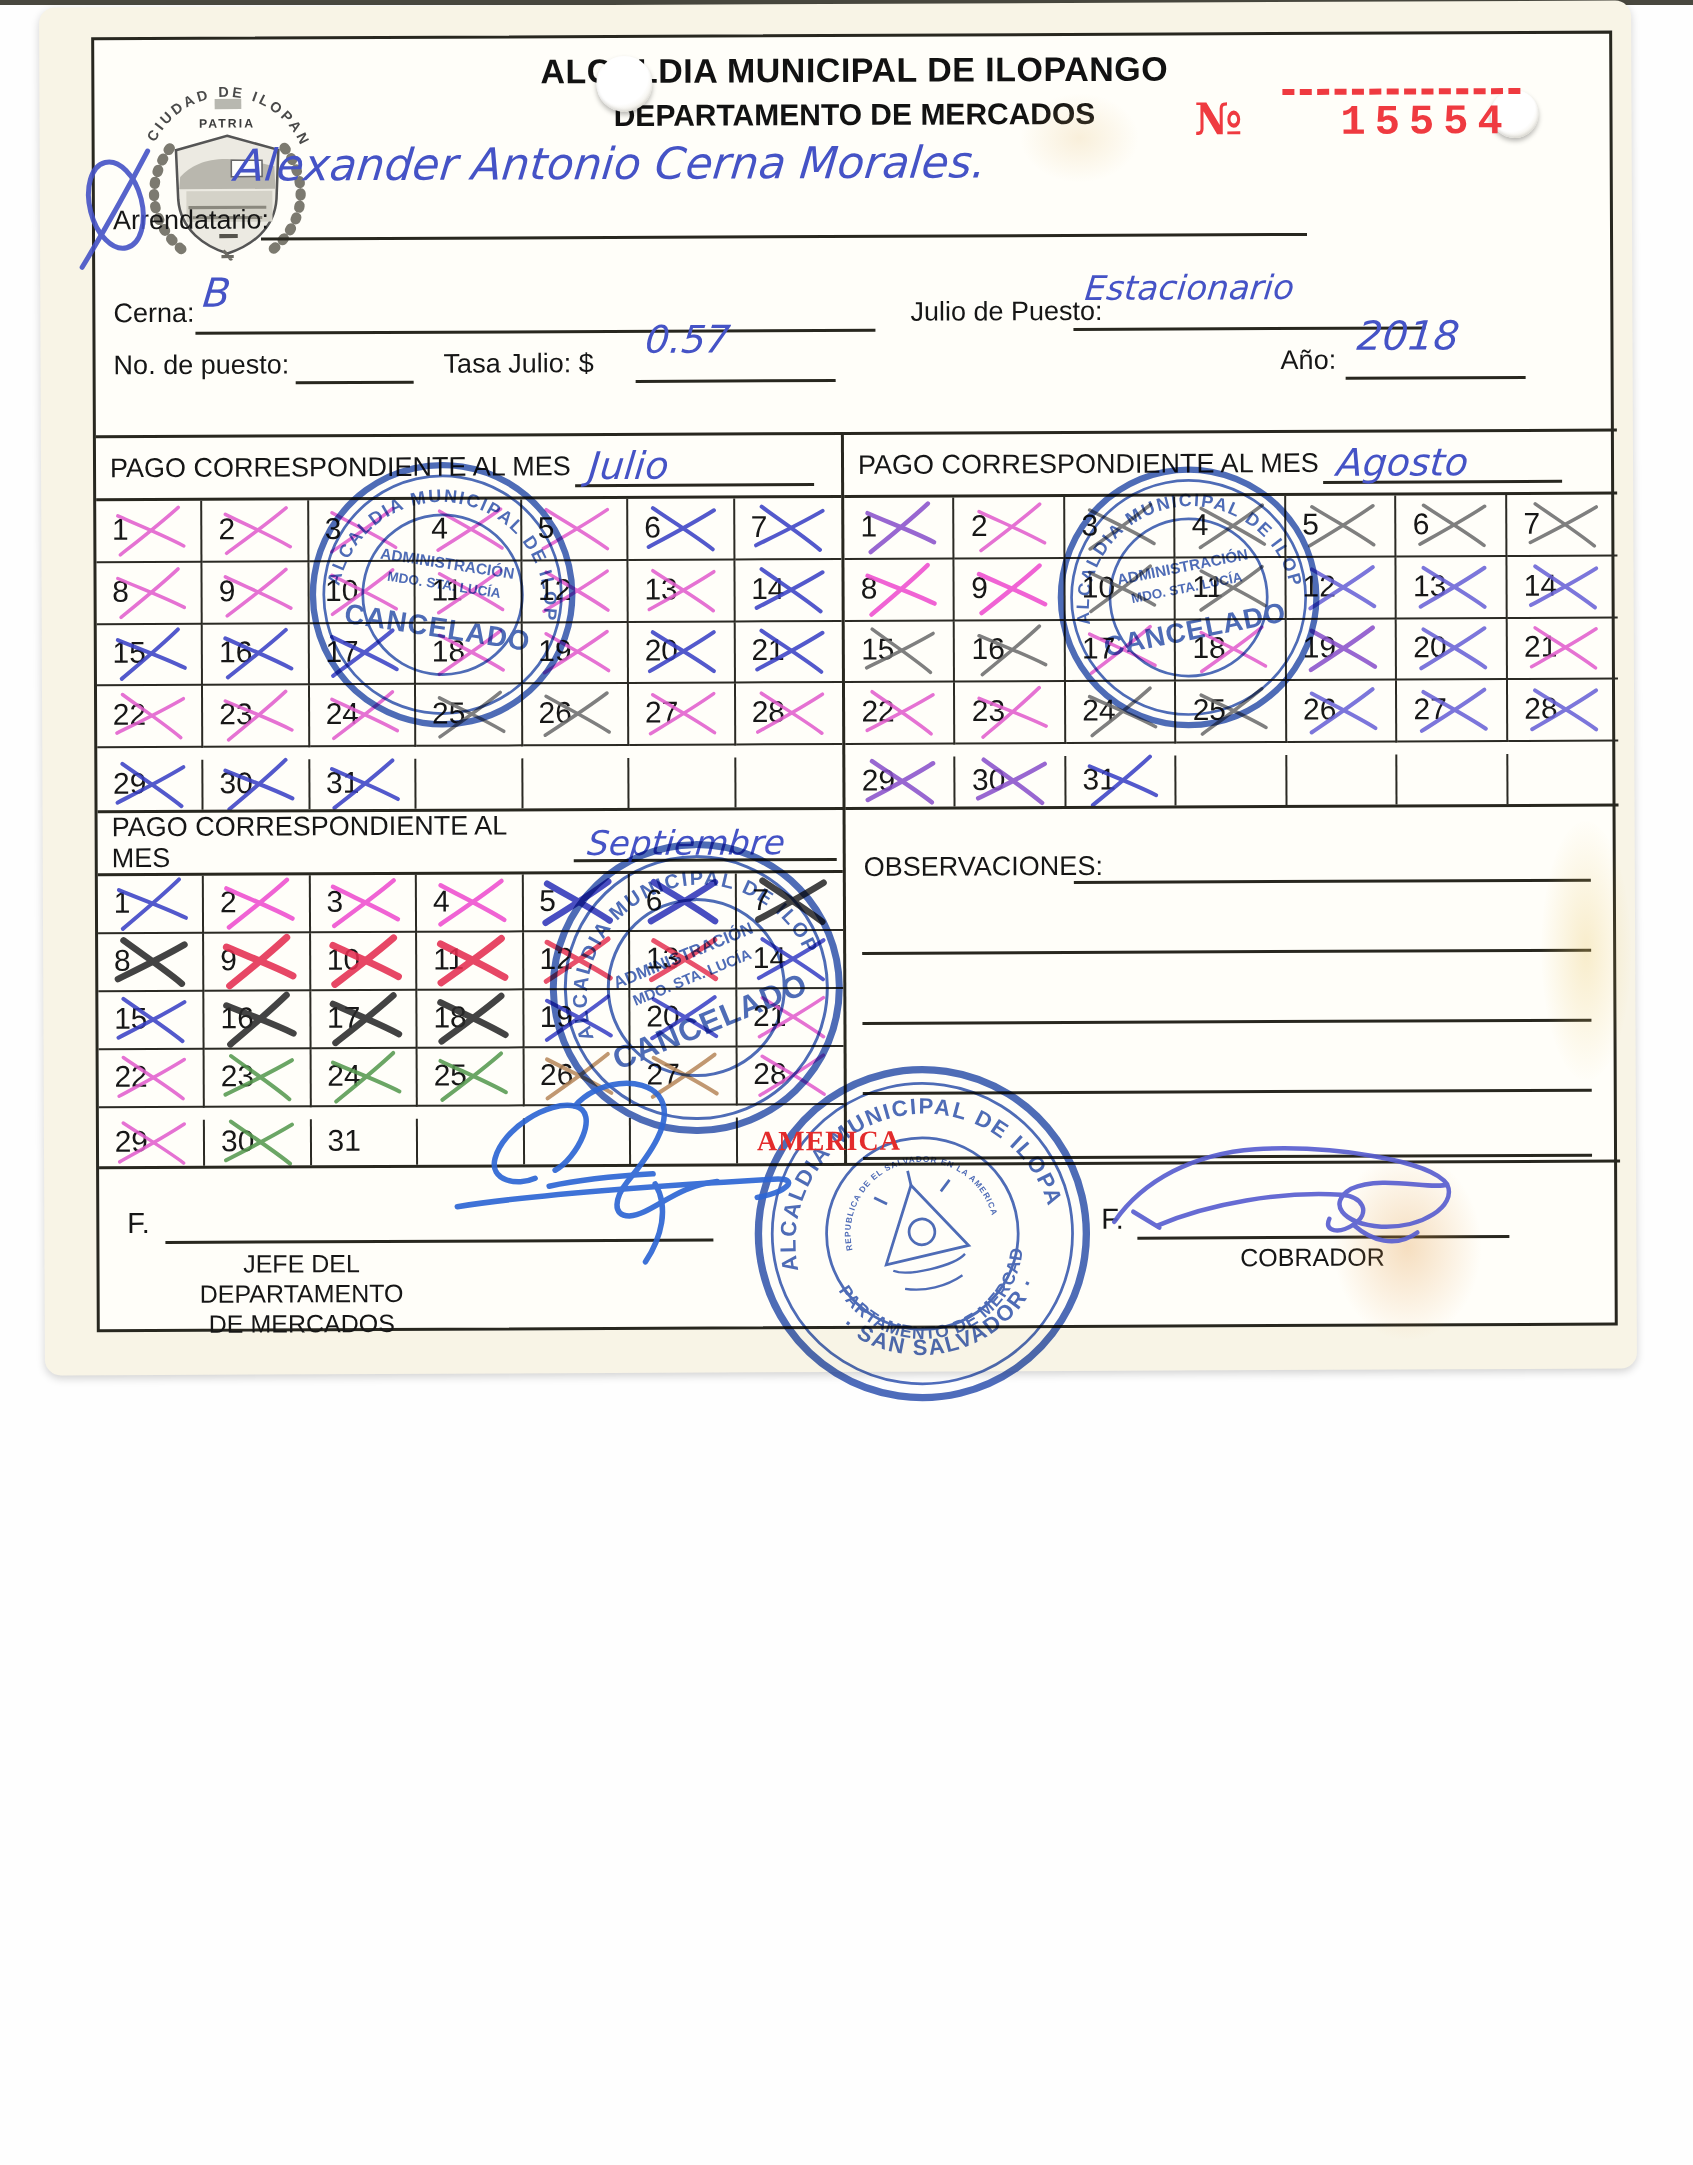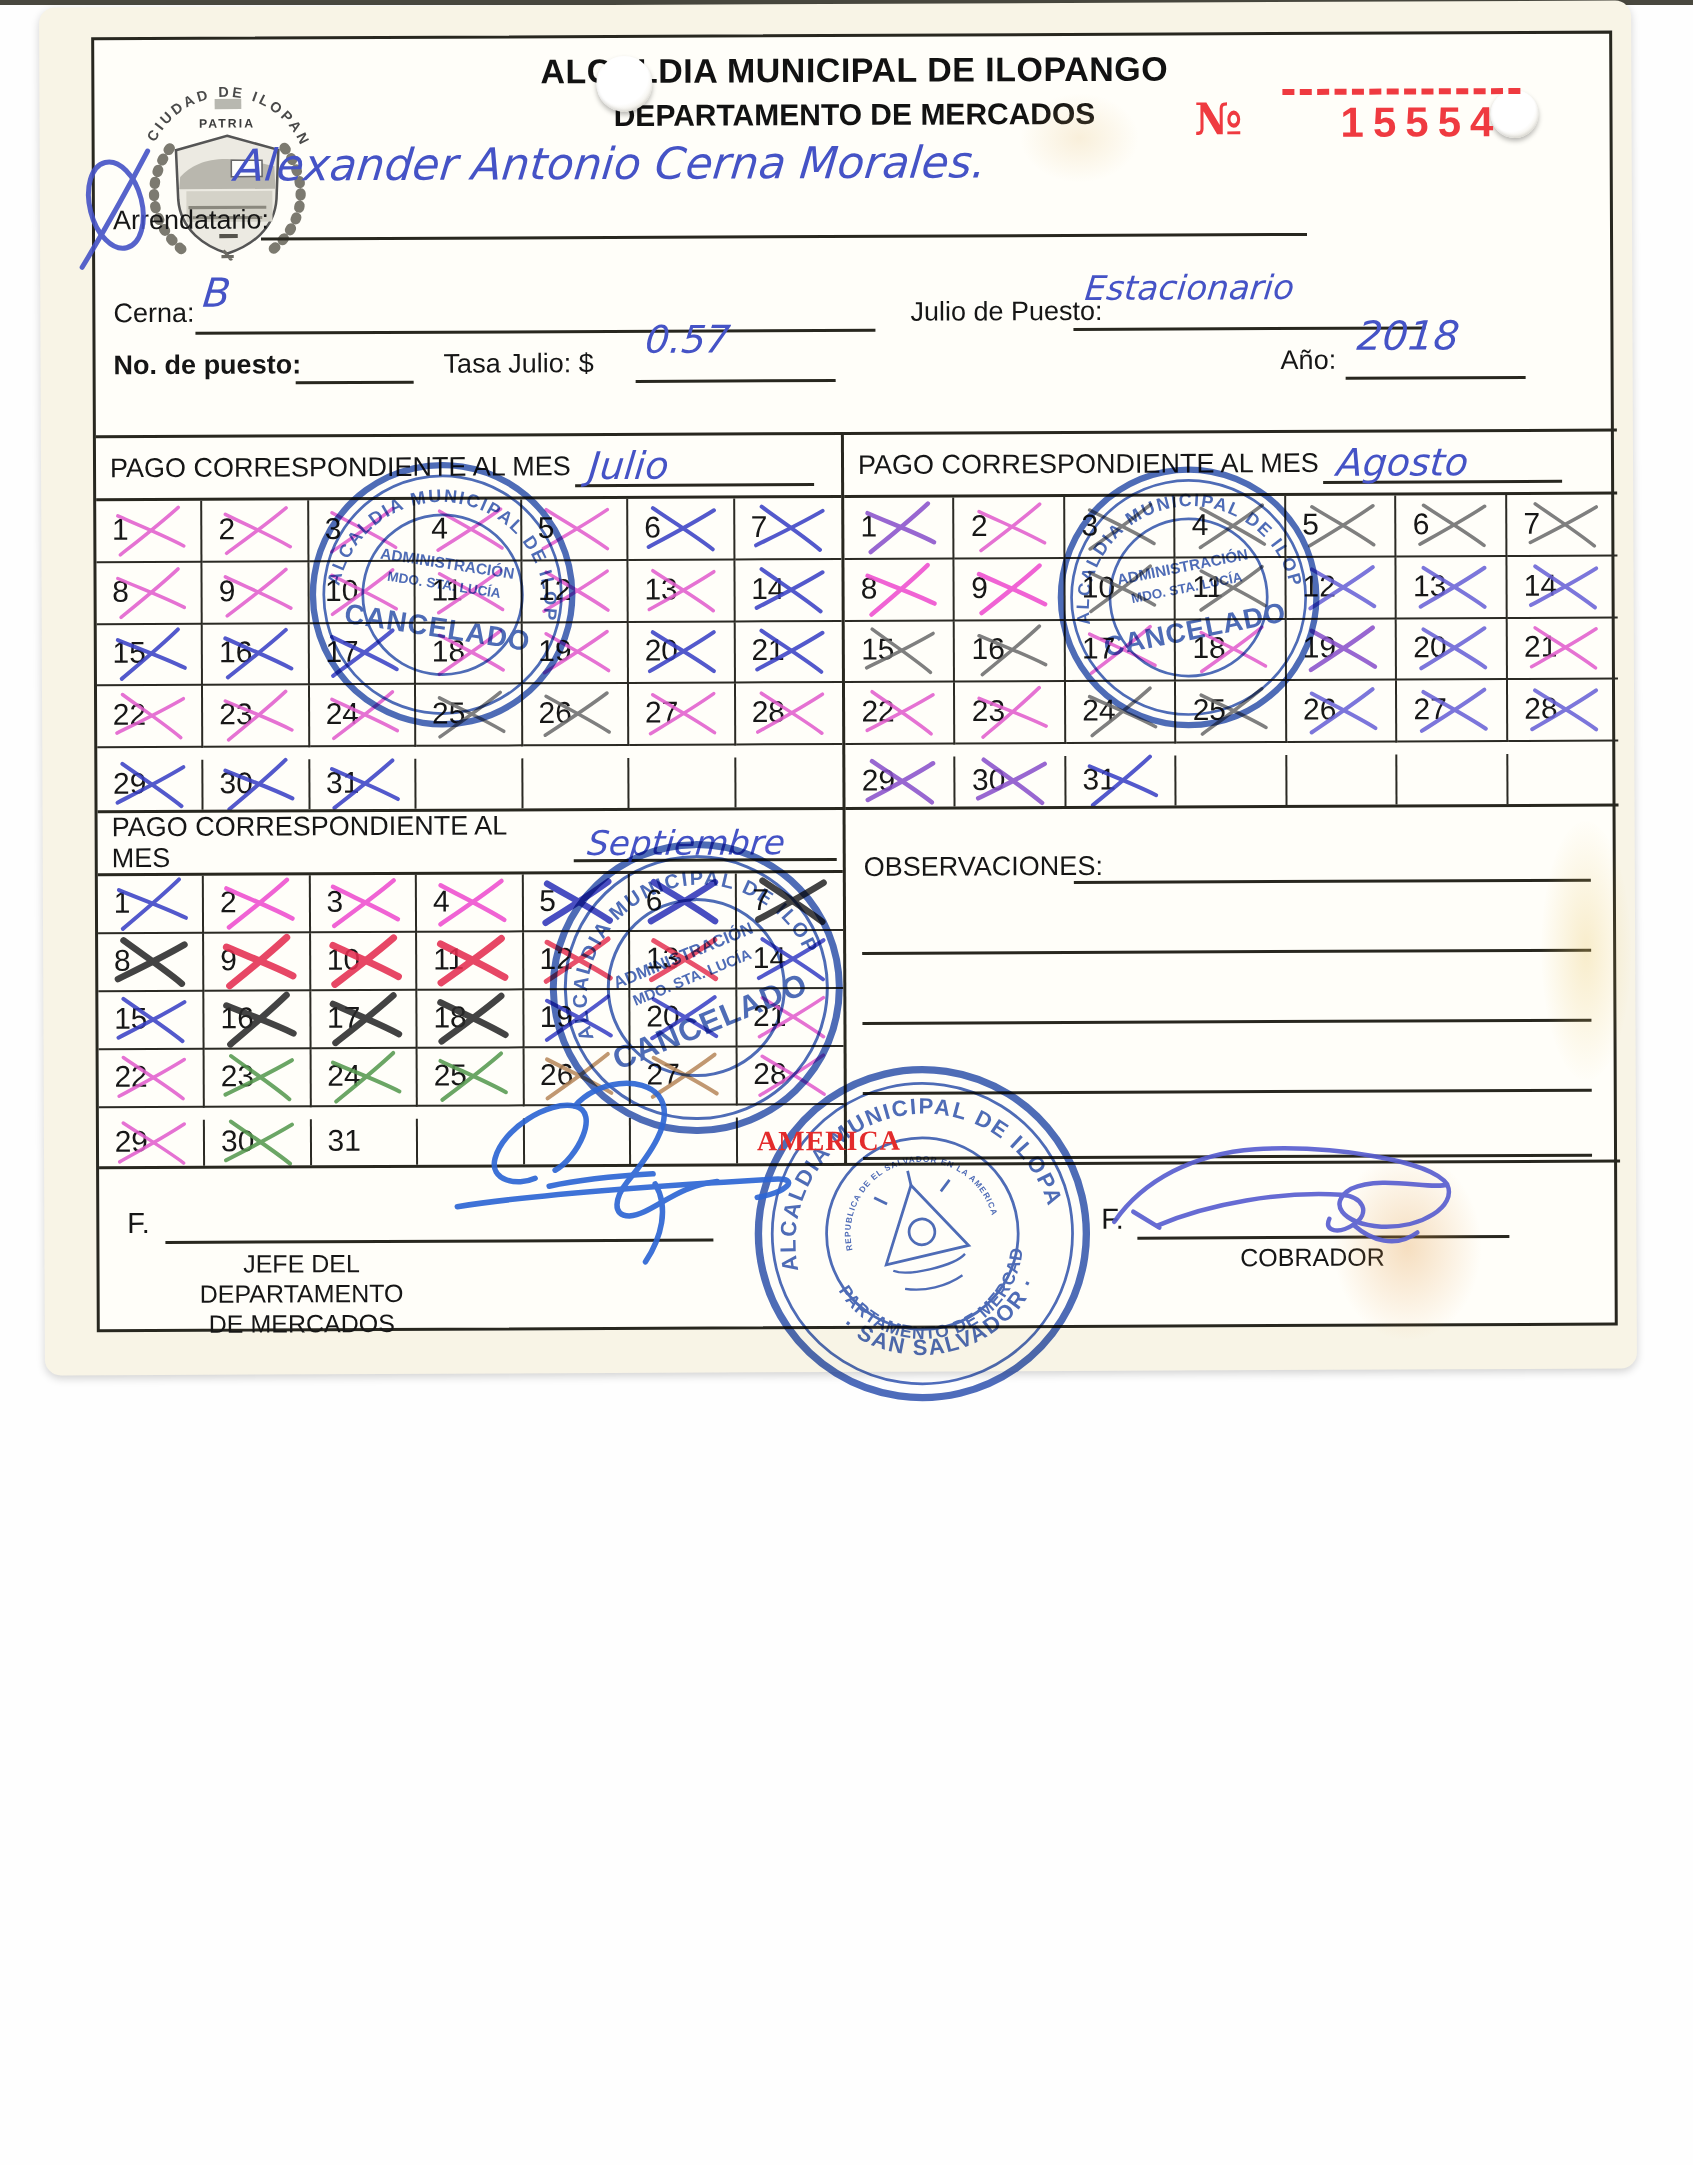--- a/index.html
+++ b/index.html
@@ -16,21 +16,21 @@
 
   
   .seal { position:absolute; left:30px; top:6px; width:205px; height:215px; }
   .title { position:absolute; left:330px; top:14px; width:860px; text-align:center; color:#121212; }
   .title-1 { font-size:34px; font-weight:bold; letter-spacing:.5px; }
   .title-2 { font-size:30px; font-weight:bold; margin-top:8px; }
 
   .doc-no { position:absolute; left:1100px; top:52px; color:#ef3a40; }
   .no-symbol { position:absolute; left:0; top:6px; font-family:"DejaVu Serif", serif; font-weight:bold; font-size:44px; }
   .no-dash { position:absolute; left:88px; top:2px; width:238px; border-top:6px dashed #ef3a40; }
-  .no-value { position:absolute; left:146px; top:12px; font-family:Liberation Sans, sans-serif; font-weight:bold; font-size:42px; letter-spacing:9px; }
+  .no-value { position:absolute; left:146px; top:12px; font-family:Liberation Mono, monospace; font-weight:bold; font-size:42px; letter-spacing:9px; }
 
   .punch { position:absolute; border-radius:50%;
            background:radial-gradient(circle at 42% 36%, #ffffff 58%, #ddd8c6 100%);
            box-shadow:0 3px 5px rgba(0,0,0,.28), inset 0 -2px 3px rgba(0,0,0,.10); }
   #punch-l { left:502px; top:18px; width:56px; height:56px; }
   #punch-r { left:1396px; top:56px; width:48px; height:48px; }
 
   
   .hw { font-family:"DejaVu Sans", sans-serif; font-style:italic; color:#4553c6; transform:skewX(-6deg); white-space:nowrap; }
 
@@ -151,21 +151,21 @@
       <span class="hw" style="position:absolute; left:140px; top:100px; font-size:44px;">Alexander Antonio Cerna Morales.</span>
       <span class="hline" style="left:166px; top:198px; width:1046px;"></span>
 
       <span class="lab" style="left:18px; top:258px;">Cerna:</span>
       <span class="hw" style="position:absolute; left:108px; top:230px; font-size:40px;">B</span>
       <span class="hline" style="left:100px; top:292px; width:680px;"></span>
       <span class="lab" style="left:815px; top:260px;">Julio de Puesto:</span>
       <span class="hw" style="position:absolute; left:990px; top:232px; font-size:34px;">Estacionario</span>
       <span class="hline" style="left:978px; top:292px; width:352px;"></span>
 
-      <span class="lab" style="left:18px; top:310px;font-weight:bold;">No. de puesto:</span>
+      <span class="lab" style="left:18px; top:310px;">No. de puesto:</span>
       <span class="hw" style="position:absolute; left:220px; top:300px; font-size:32px;"></span>
       <span class="hline" style="left:200px; top:342px; width:118px;"></span>
       <span class="lab" style="left:348px; top:310px;">Tasa Julio: $</span>
       <span class="hw" style="position:absolute; left:550px; top:280px; font-size:38px;">0.57</span>
       <span class="hline" style="left:540px; top:342px; width:200px;"></span>
       <span class="lab" style="left:1185px; top:310px;">Año:</span>
       <span class="hw" style="position:absolute; left:1262px; top:278px; font-size:40px;">2018</span>
       <span class="hline" style="left:1250px; top:342px; width:180px;"></span>
 
       <div class="msec leftcol" id="sec-julio">

